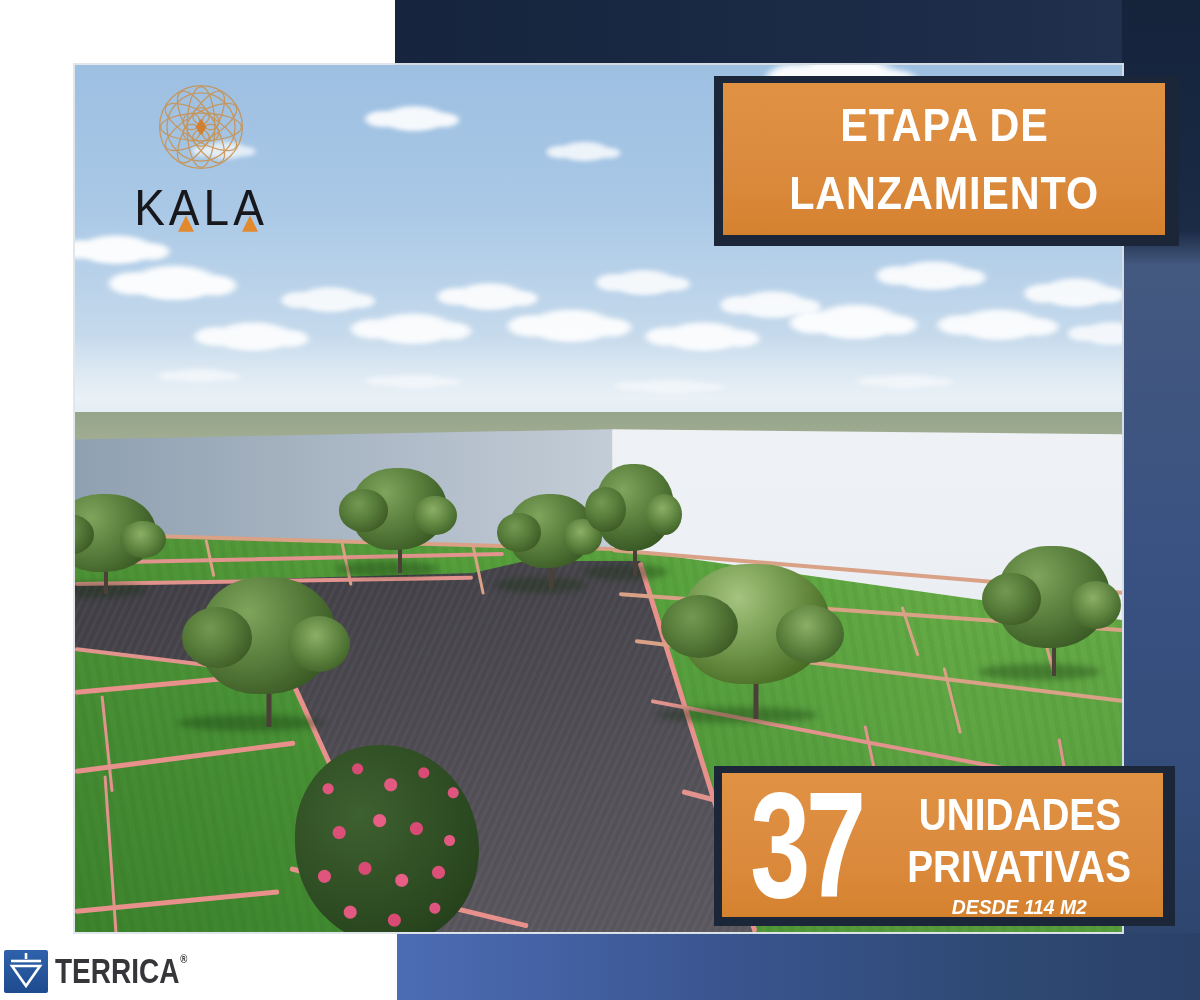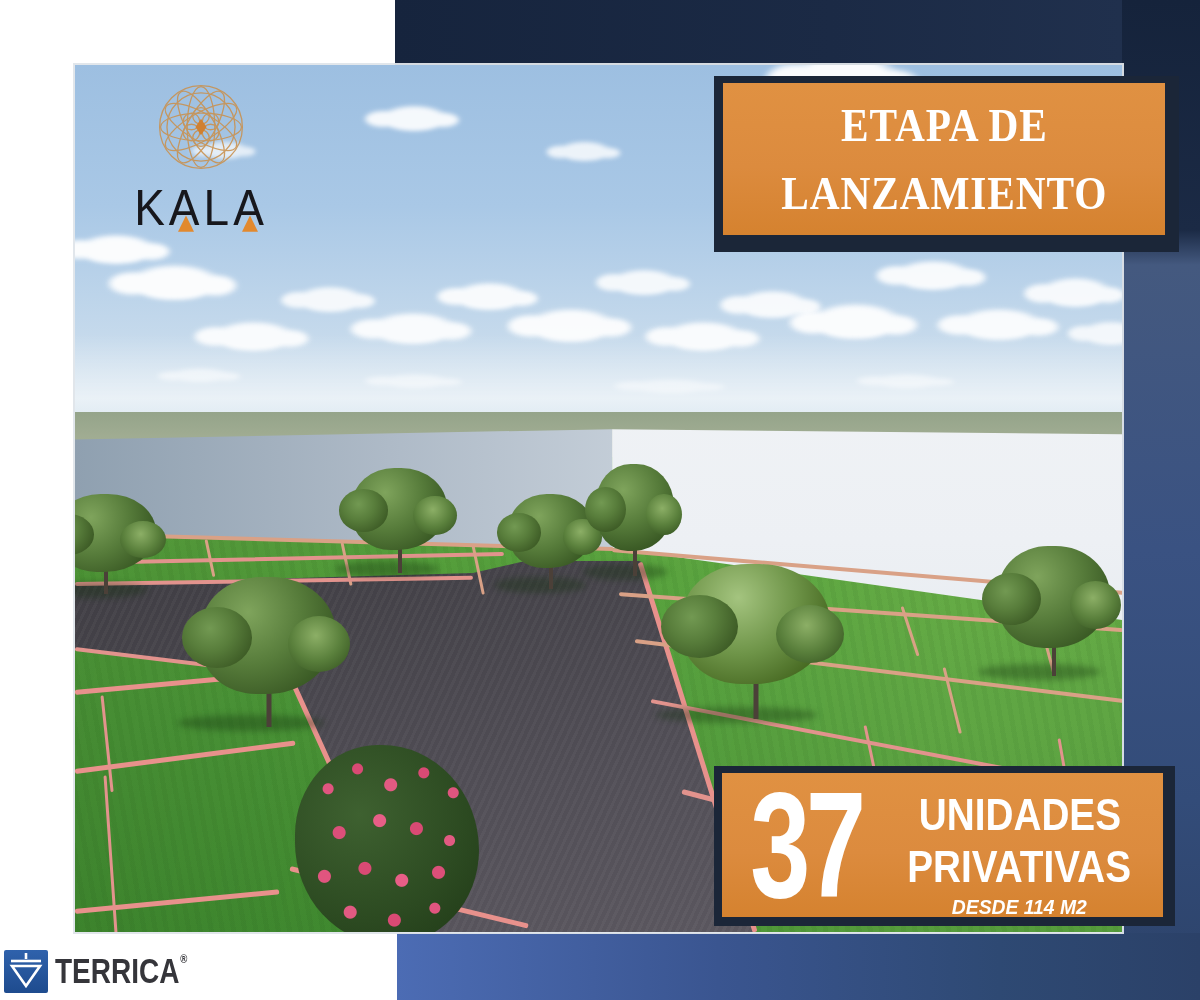--- a/index.html
+++ b/index.html
@@ -86,21 +86,21 @@
   #kala{left:26px;top:16px;width:200px;height:170px;text-align:center;}
   #kala-wordmark{position:relative;display:inline-block;margin-top:4px;
       font-size:46px;font-weight:400;letter-spacing:4px;color:#17171C;transform:scaleY(1.08);}
   #kala-wordmark .glyph{position:relative;display:inline-block;}
   #kala-wordmark .glyph-A::after{content:"";position:absolute;left:50%;bottom:5px;transform:translateX(-50%);
       width:0;height:0;border-left:8px solid rgba(0,0,0,0);border-right:8px solid rgba(0,0,0,0);
       border-bottom:15px solid #E2892E;z-index:-1;}
 
   
   .plate{background:#1B2638;}
-  #launch-plate{left:714px;top:76px;padding:7px 14px 17px 9px;font-family:Liberation Serif, serif;}
+  #launch-plate{left:714px;top:76px;padding:7px 14px 11px 9px;}
   #launch{width:442px;height:152px;display:flex;flex-direction:column;align-items:center;justify-content:center;
       background:linear-gradient(180deg,#E09142 0%,#DC8B3E 55%,#D5822F 100%);}
   .banner-line{display:inline-block;color:#fff;font-weight:bold;font-size:47px;letter-spacing:1px;
       transform:scaleX(.88);line-height:1.45;white-space:nowrap;}
   #units-plate{left:714px;top:766px;padding:7px 12px 9px 8px;}
   #units{width:441px;height:144px;display:flex;align-items:center;
       background:linear-gradient(180deg,#E09142 0%,#DC8B3E 55%,#D5822F 100%);}
   #units-count{flex:0 0 168px;text-align:center;color:#fff;font-weight:bold;font-size:150px;line-height:1;
       letter-spacing:-6px;transform:scaleX(.72);}
   #units-col{flex:1;display:flex;flex-direction:column;align-items:center;justify-content:center;margin-right:14px;margin-top:18px;}

